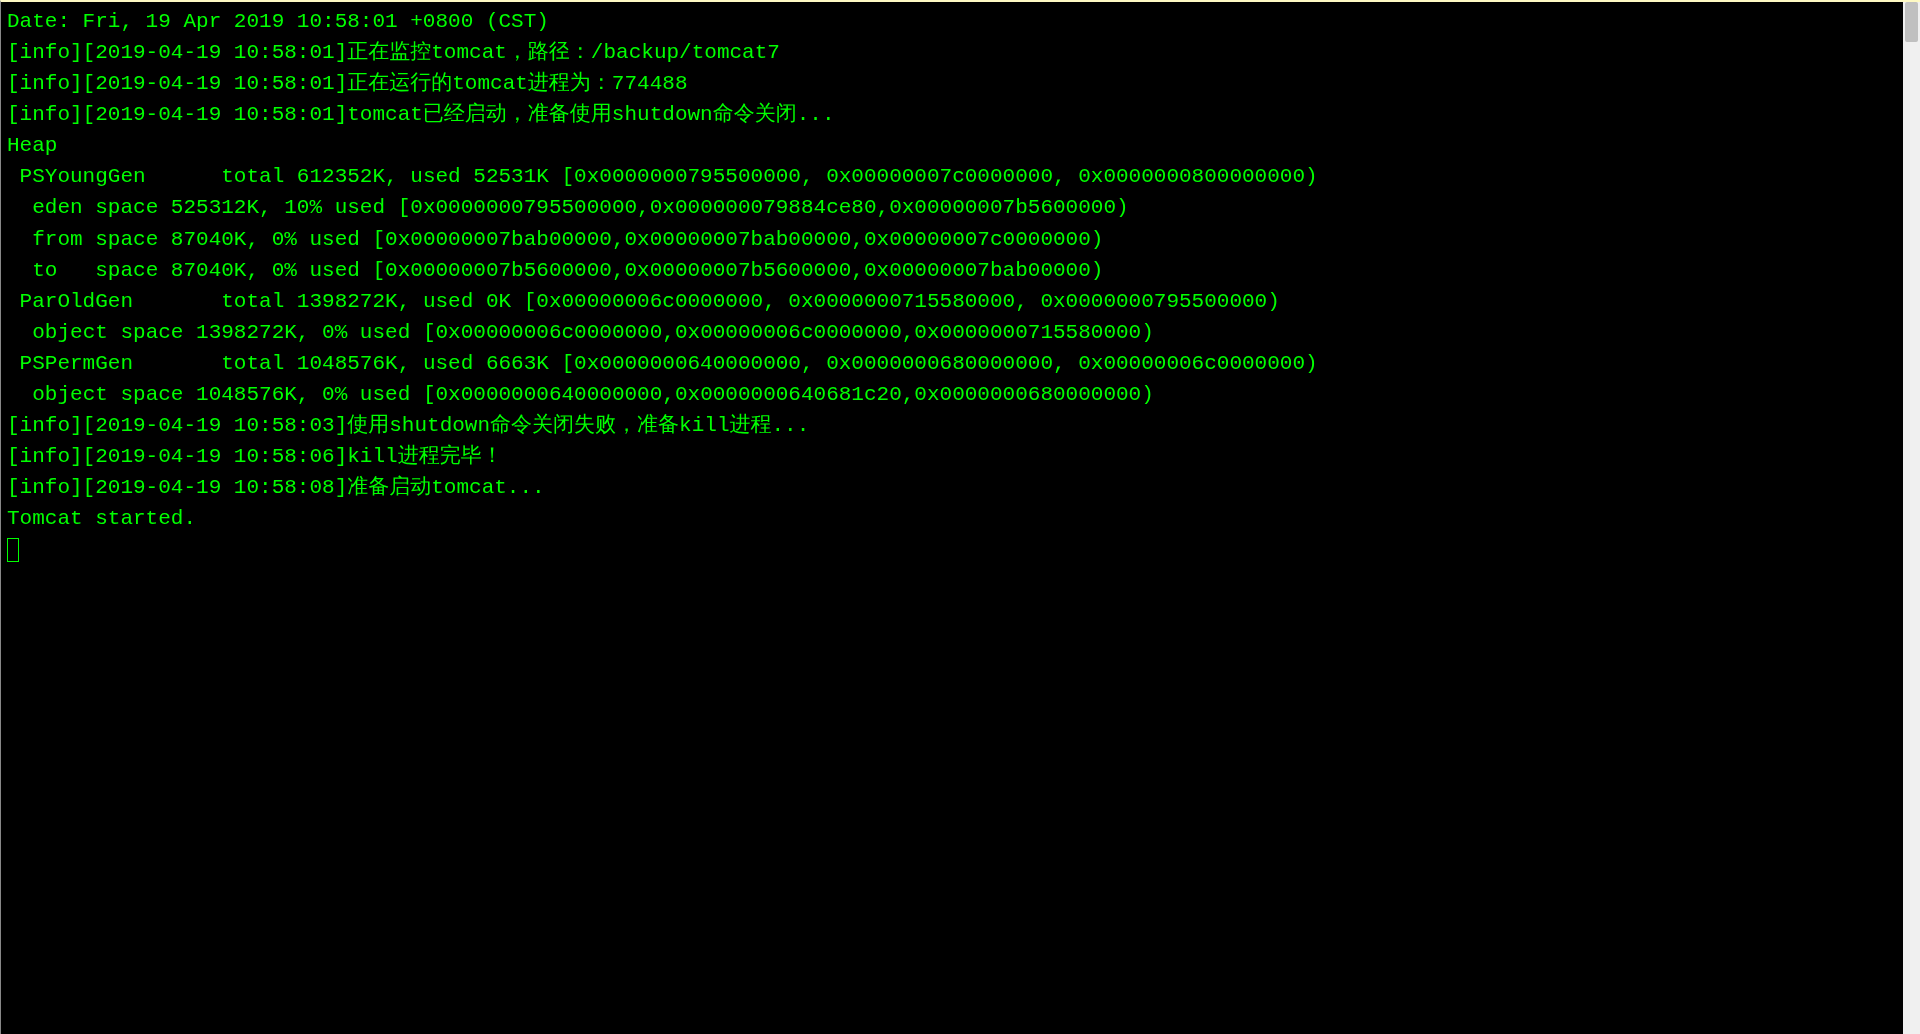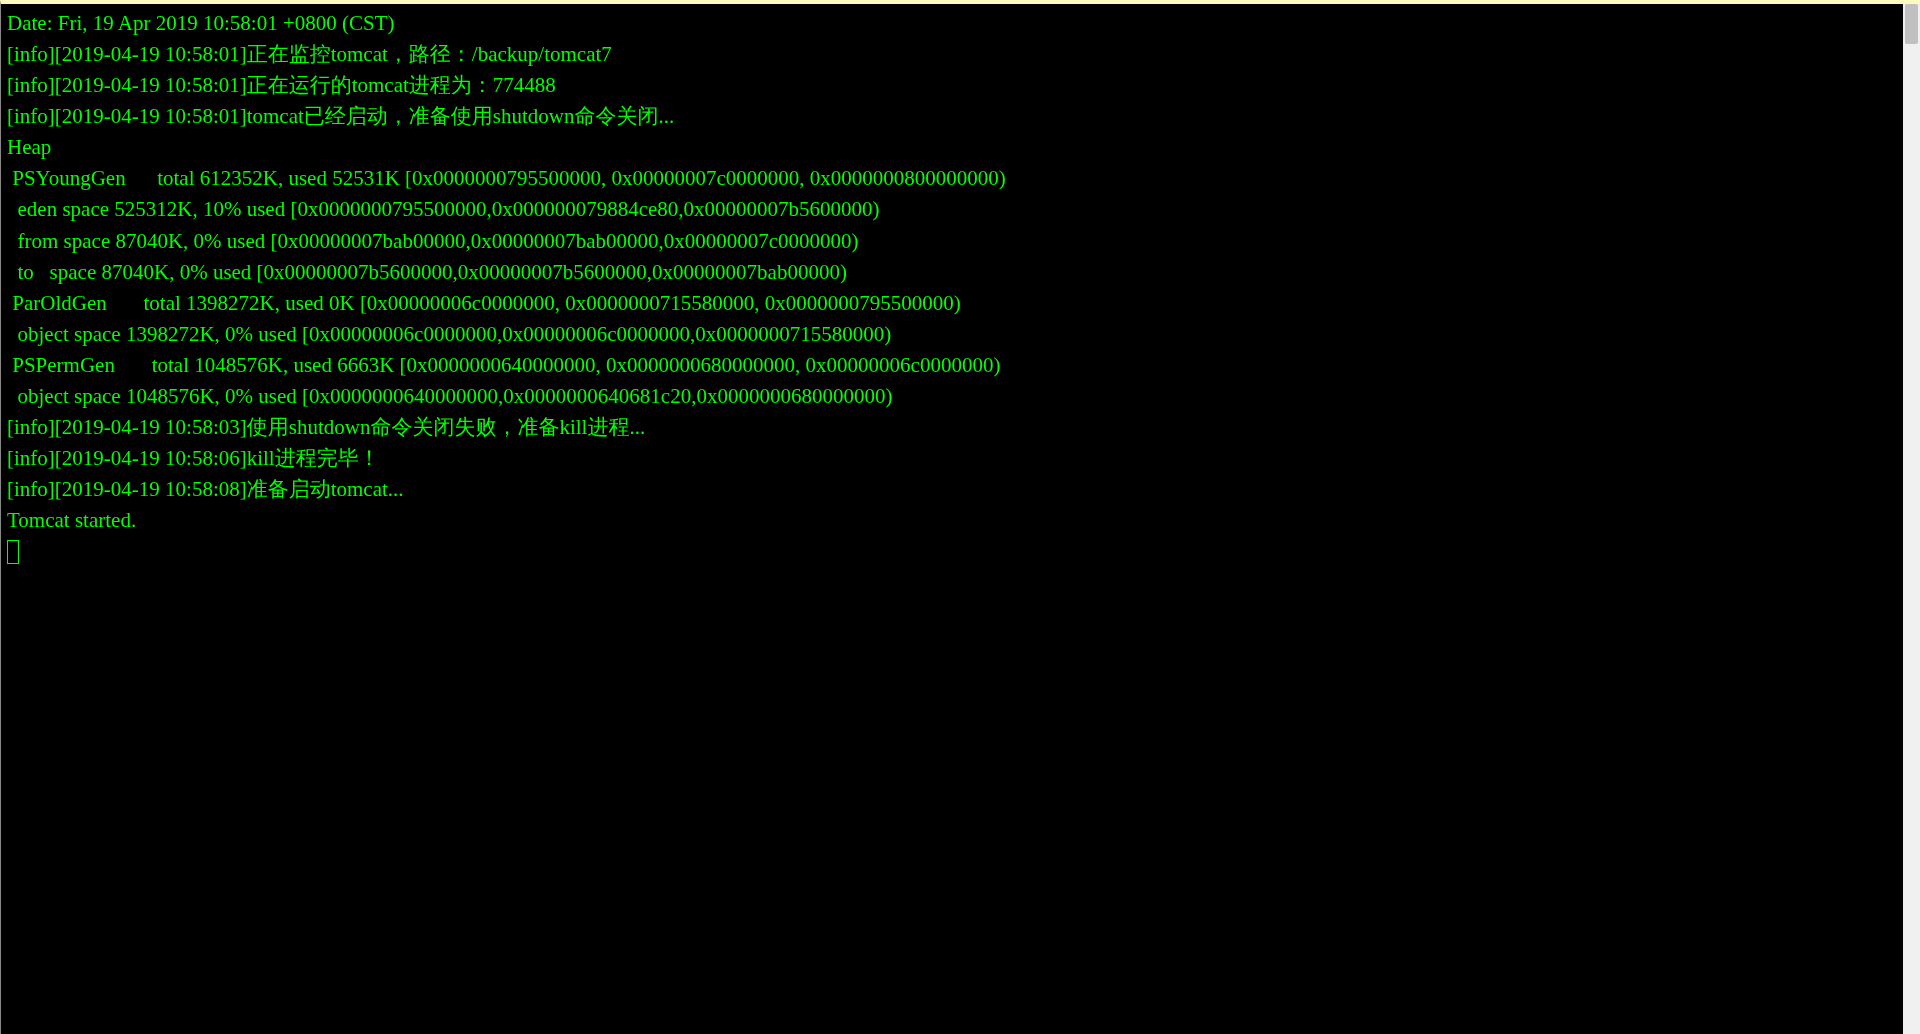--- a/index.html
+++ b/index.html
@@ -9,23 +9,22 @@
       color: #00ff00;
       font-family: "Consolas", "Courier New", monospace;
       font-size: 21px;
       line-height: 1.48;
       overflow: hidden;
     }
     .terminal-wrap {
       display: flex;
       width: 100%;
       height: 100%;
-      border-top: 4px solid #fef9c3;
+      border-top: 2px solid #fef9c3;
       border-left: 1px solid #888;
-      font-family: Liberation Serif, serif;
     }
     .terminal {
       flex: 1;
       padding: 4px 6px;
       white-space: pre-wrap;
       word-break: break-all;
       overflow-y: auto;
       height: 100%;
     }
     .scrollbar {

